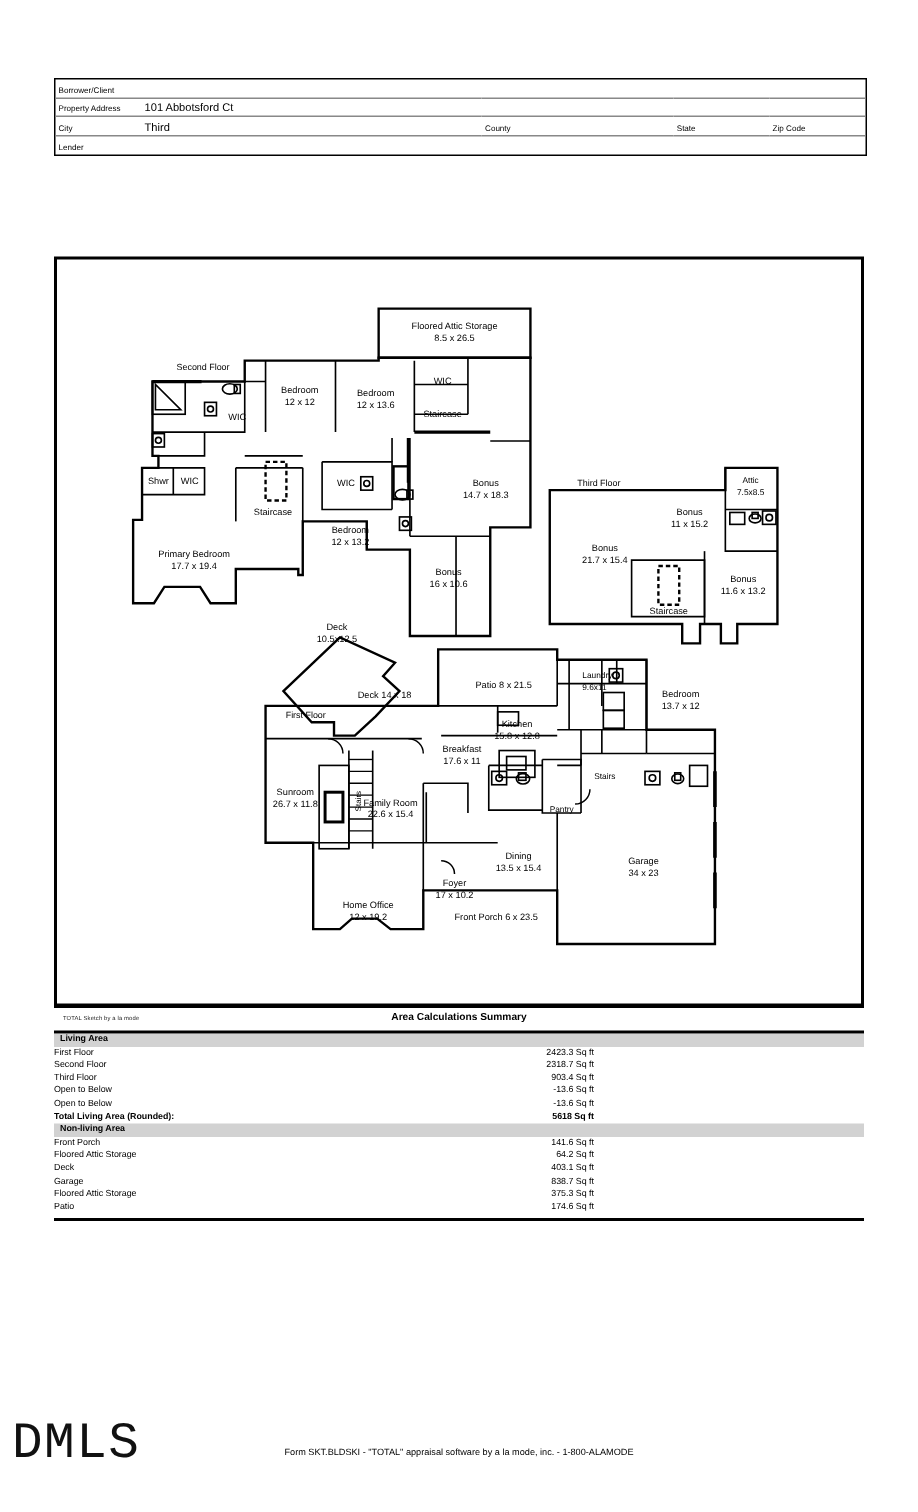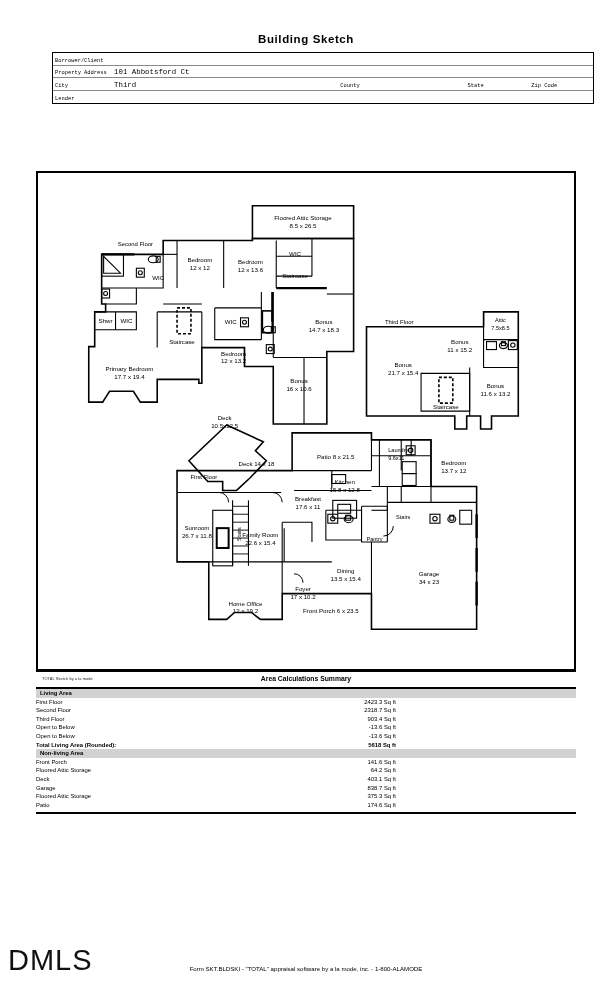--- a/index.html
+++ b/index.html
@@ -11,22 +11,22 @@
   .page{position:absolute;inset:0;}
 
   
   .doc-title{
     position:absolute;left:0;top:33px;width:612px;text-align:center;
     font-size:11.5px;font-weight:bold;letter-spacing:.6px;
   }
 
   
   .hdr{
-    position:absolute;left:52px;top:52px;width:540px;
-    border:1px solid #000;border-collapse:collapse;font-family:Liberation Mono, monospace;
+    position:absolute;left:36px;top:52px;width:540px;
+    border:1px solid #000;border-collapse:collapse;
   }
   .hdr table{width:100%;border-collapse:collapse;}
   .hdr tr{height:12.4px;}
   .hdr td{
     border-bottom:1px solid #888;padding:0;vertical-align:bottom;
     font-size:5.4px;line-height:7px;
   }
   .hdr tr:last-child td{border-bottom:none;}
   .lbl{padding-left:2px;white-space:nowrap;color:#000;}
   .val{font-size:7.4px;padding-left:4px;padding-bottom:.5px;white-space:nowrap;}
@@ -63,37 +63,36 @@
   .sec-row td{background:#d2d2d2;font-weight:bold;padding-left:4px;}
   .nm{padding-left:4px;width:200px;}
   .amt{width:130px;text-align:right;padding-right:6px;}
   .pad{}
   .tot td{font-weight:bold;}
   .calc-bottom{border-bottom:2px solid #000;height:3px;}
 
   
   .logo{
     position:absolute;left:8px;top:944px;
-    font-size:29px;letter-spacing:1px;color:#111;
-    font-family:Liberation Sans, sans-serif;font-weight:300;
+    font-size:34px;letter-spacing:1px;color:#111;
+    font-family:Liberation Mono, monospace;font-weight:300;
   }
   .form-line{
     position:absolute;left:0;top:965px;width:612px;text-align:center;
     font-size:6.1px;color:#000;
   }
 
   
   text{font-family:"Liberation Sans", sans-serif;fill:#000;}
 </style>
 </head>
 <body>
 
 <div class="page">
 
-  <div class="doc-title">Building Sketch</div>
 
   <div class="hdr">
     <table>
       <tbody>
           <tr>
         <td class="c-lbl"><span class="lbl">Borrower/Client</span></td>
         <td colspan="4"><span class="val"></span></td>
       </tr>
       <tr>
         <td class="c-lbl"><span class="lbl">Property Address</span></td>

